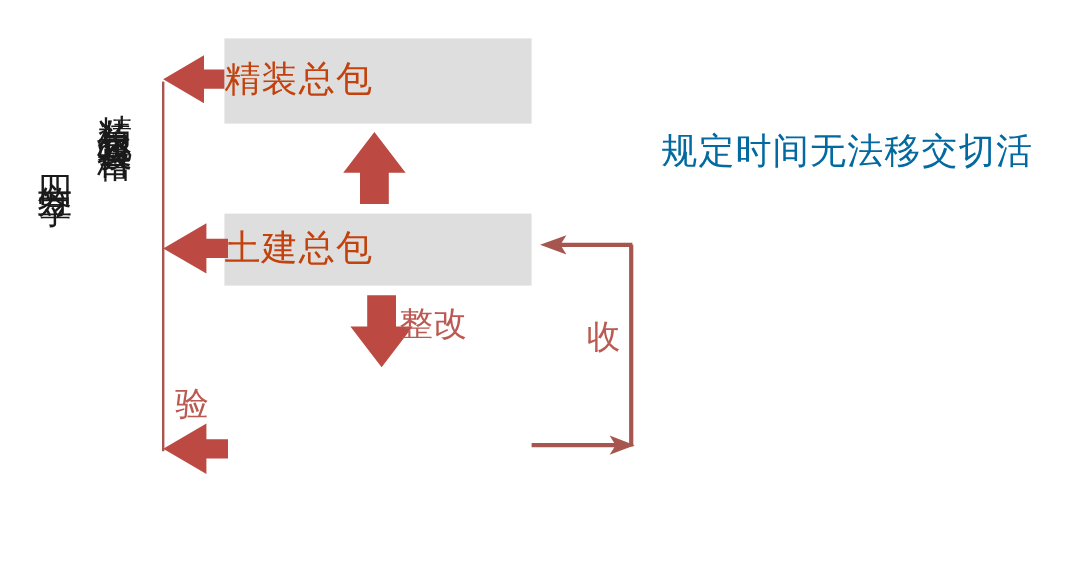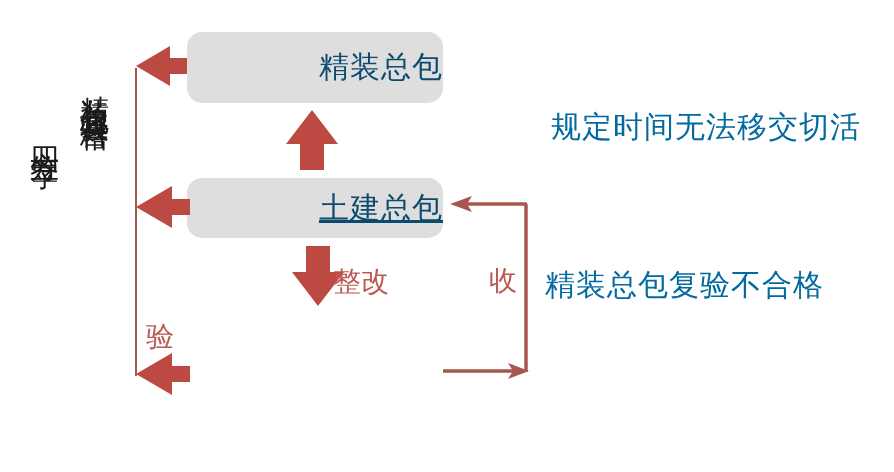--- a/index.html
+++ b/index.html
@@ -15,33 +15,32 @@
     width: 894px;
     height: 472px;
     background: #ffffff;
     overflow: hidden;
   }
 
   
   .box {
     position: absolute;
     background: #dedede;
-    color: #0c4a6e;
+    color: #c2410c;
     display: flex;
     align-items: center;
-    justify-content: flex-end;
+    justify-content: flex-start;
     text-align: center;
     font-size: 30px;
     line-height: 1.28;
     letter-spacing: 1px;
     font-weight: 400;
-    border-radius: 15px;
   }
   #box-top    { left: 187px; top: 32px;  width: 256px; height: 71px; }
-  #box-mid    { left: 187px; top: 178px; width: 256px; height: 60px; text-decoration: underline; }
+  #box-mid    { left: 187px; top: 178px; width: 256px; height: 60px; }
   #box-bottom { left: 187px; top: 310px; width: 256px; height: 122px; }
   #box-bottom .box-label { white-space: pre-line; }
 
   
   .vtext {
     position: absolute;
     writing-mode: vertical-rl;
     text-orientation: upright;
     color: #1a1a1a;
     font-size: 29px;
@@ -71,21 +70,21 @@
   }
 
   
   .redlabel {
     position: absolute;
     color: #bb5a52;
     font-size: 28px;
     line-height: 1;
     white-space: nowrap;
   }
-  #label-zhenggai { left: 333px; top: 268px; }
+  #label-zhenggai { left: 333px; top: 256px; }
   #label-yan      { left: 146px; top: 323px; }
   #label-shou     { left: 489px; top: 267px; }
 
   
   .rtext {
     position: absolute;
     color: #0369a1;
     font-size: 30px;
     letter-spacing: 1px;
     line-height: 1;
@@ -147,15 +146,14 @@
 
       <path d="M 450 204 L 472 196 L 467 204 L 472 212 Z" fill="#a7564f"></path>
     </g>
   </svg>
 
   <div class="redlabel" id="label-zhenggai">整改</div>
   <div class="redlabel" id="label-yan">验</div>
   <div class="redlabel" id="label-shou">收</div>
 
   <div class="rtext" id="rtext-1">规定时间无法移交切活</div>
-  <div class="rtext" id="rtext-2">精装总包复验不合格</div>
 
 </div>
 
 </body></html>

